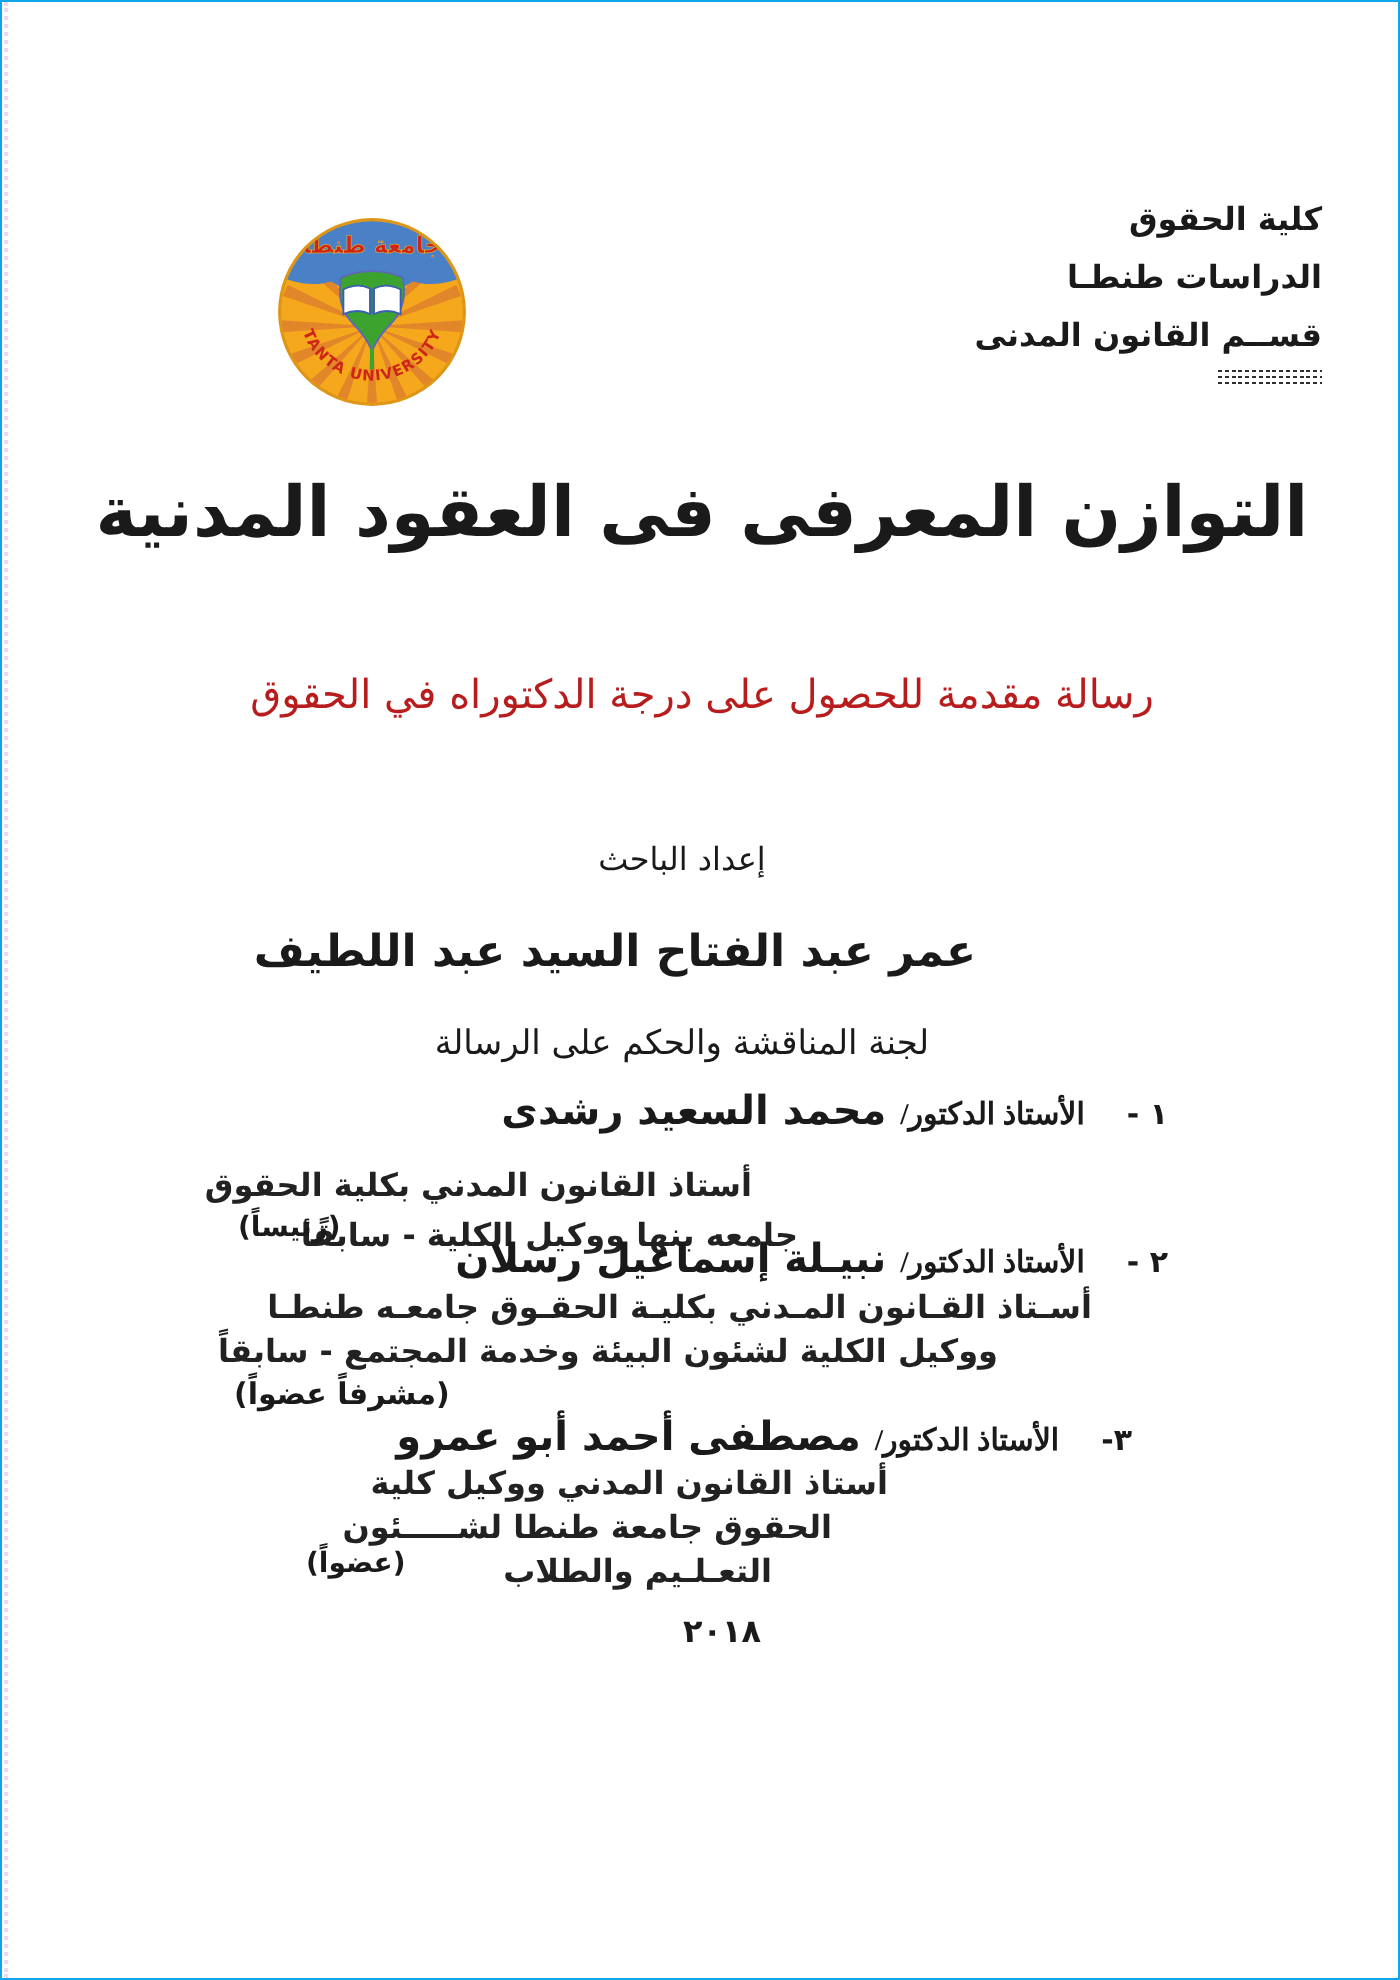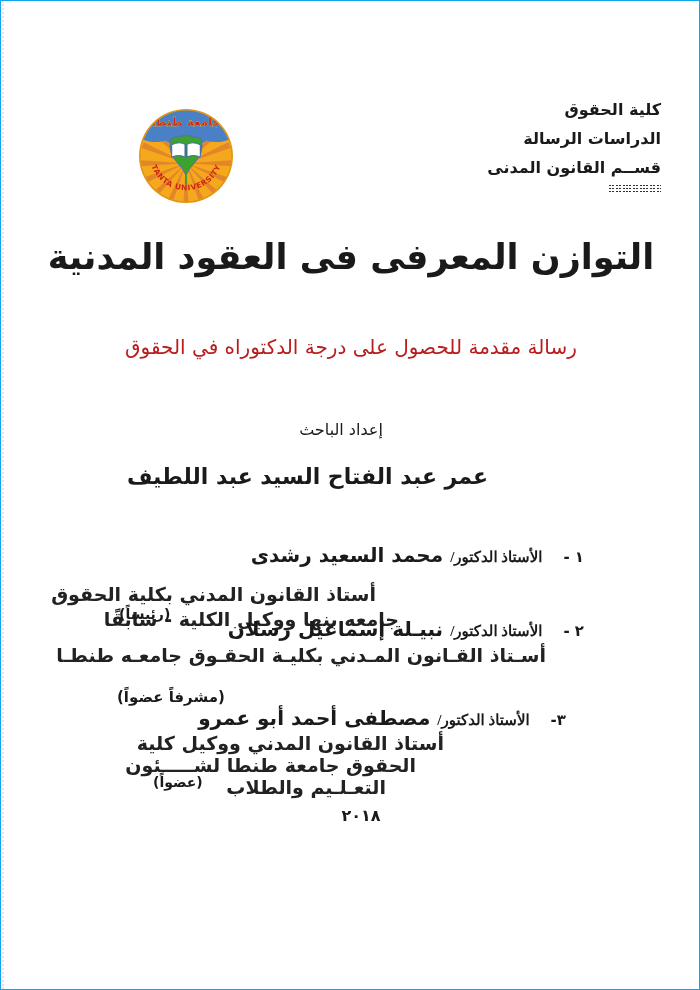--- a/index.html
+++ b/index.html
@@ -63,40 +63,40 @@
   .member-row{
     position:absolute;direction:rtl;
     display:flex;flex-direction:row;align-items:baseline;column-gap:7px;
     white-space:nowrap;
   }
   .member-row .num{font-size:15px;font-weight:600;margin-left:14px;}
   .member-row .prefix{font-size:15px;font-weight:700;font-family:Liberation Serif, serif;}
   .member-row .pname{font-size:20px;font-weight:800;}
   .detail-line{
     position:absolute;direction:rtl;white-space:nowrap;
-    font-size:19px;font-weight:700;color:#222;
+    font-size:16px;font-weight:700;color:#222;
   }
   .role-label{
     position:absolute;direction:rtl;white-space:nowrap;
     font-size:14px;font-weight:800;
   }
   .year-line{
     position:absolute;top:805px;left:10px;width:700px;
     text-align:center;font-size:16px;font-weight:800;letter-spacing:10px;
   }
 </style>
 </head>
 <body>
 
 <div class="page">
   <div class="left-scan-artifact"></div>
 
   <div class="header-block">
     <div>كلية الحقوق</div>
-    <div>الدراسات الرسالة</div>
+    <div>الدراسات طنطـا</div>
     <div>قســم القانون المدنى</div>
     <div class="header-underline"></div>
   </div>
 
   <div class="logo">
     <svg viewBox="0 0 96 96" width="98" height="98">
       <defs>
         <clipPath id="logoClip">
             <circle cx="48" cy="48" r="44.5"></circle>
           </clipPath>
@@ -145,36 +145,38 @@
     </svg>
   </div>
 
   <div class="main-title">التوازن المعرفى فى العقود المدنية</div>
 
   <div class="subtitle">رسالة مقدمة للحصول على درجة الدكتوراه في الحقوق</div>
 
   <div class="prepared-label">إعداد الباحث</div>
   <div class="researcher-name">عمر عبد الفتاح السيد عبد اللطيف</div>
 
+  <div class="committee-heading">لجنة المناقشة والحكم على الرسالة</div>
 
   <div class="member-row" style="top:542px;right:115px;">
     <span class="num">١ -</span>
     <span class="prefix">الأستاذ الدكتور/</span>
     <span class="pname">محمد السعيد رشدى</span>
   </div>
   <div class="detail-line" style="top:582px;right:323px;">أستاذ القانون المدني بكلية الحقوق</div>
   <div class="detail-line" style="top:607px;right:300px;">جامعه بنها ووكيل الكلية - سابقًا</div>
   <div class="role-label" style="top:605px;left:118px;">(رئيساً)</div>
 
   <div class="member-row" style="top:616px;right:115px;">
     <span class="num">٢ -</span>
     <span class="prefix">الأستاذ الدكتور/</span>
     <span class="pname">نبيـلة إسماعيل رسلان</span>
   </div>
   <div class="detail-line" style="top:643px;right:153px;">أسـتاذ القـانون المـدني بكليـة الحقـوق جامعـه طنطـا</div>
+  <div class="detail-line" style="top:665px;right:200px;">ووكيل الكلية لشئون البيئة وخدمة المجتمع - سابقاً</div>
   <div class="role-label" style="top:687px;left:116px;font-size:15px;">(مشرفاً عضواً)</div>
 
   <div class="member-row" style="top:705px;right:133px;">
     <span class="num">٣-</span>
     <span class="prefix">الأستاذ الدكتور/</span>
     <span class="pname">مصطفى أحمد أبو عمرو</span>
   </div>
   <div class="detail-line" style="top:731px;right:255px;">أستاذ القانون المدني ووكيل كلية</div>
   <div class="detail-line" style="top:753px;right:283px;">الحقوق جامعة طنطا لشـــــئون</div>
   <div class="detail-line" style="top:775px;right:313px;">التعـلـيم والطلاب</div>

